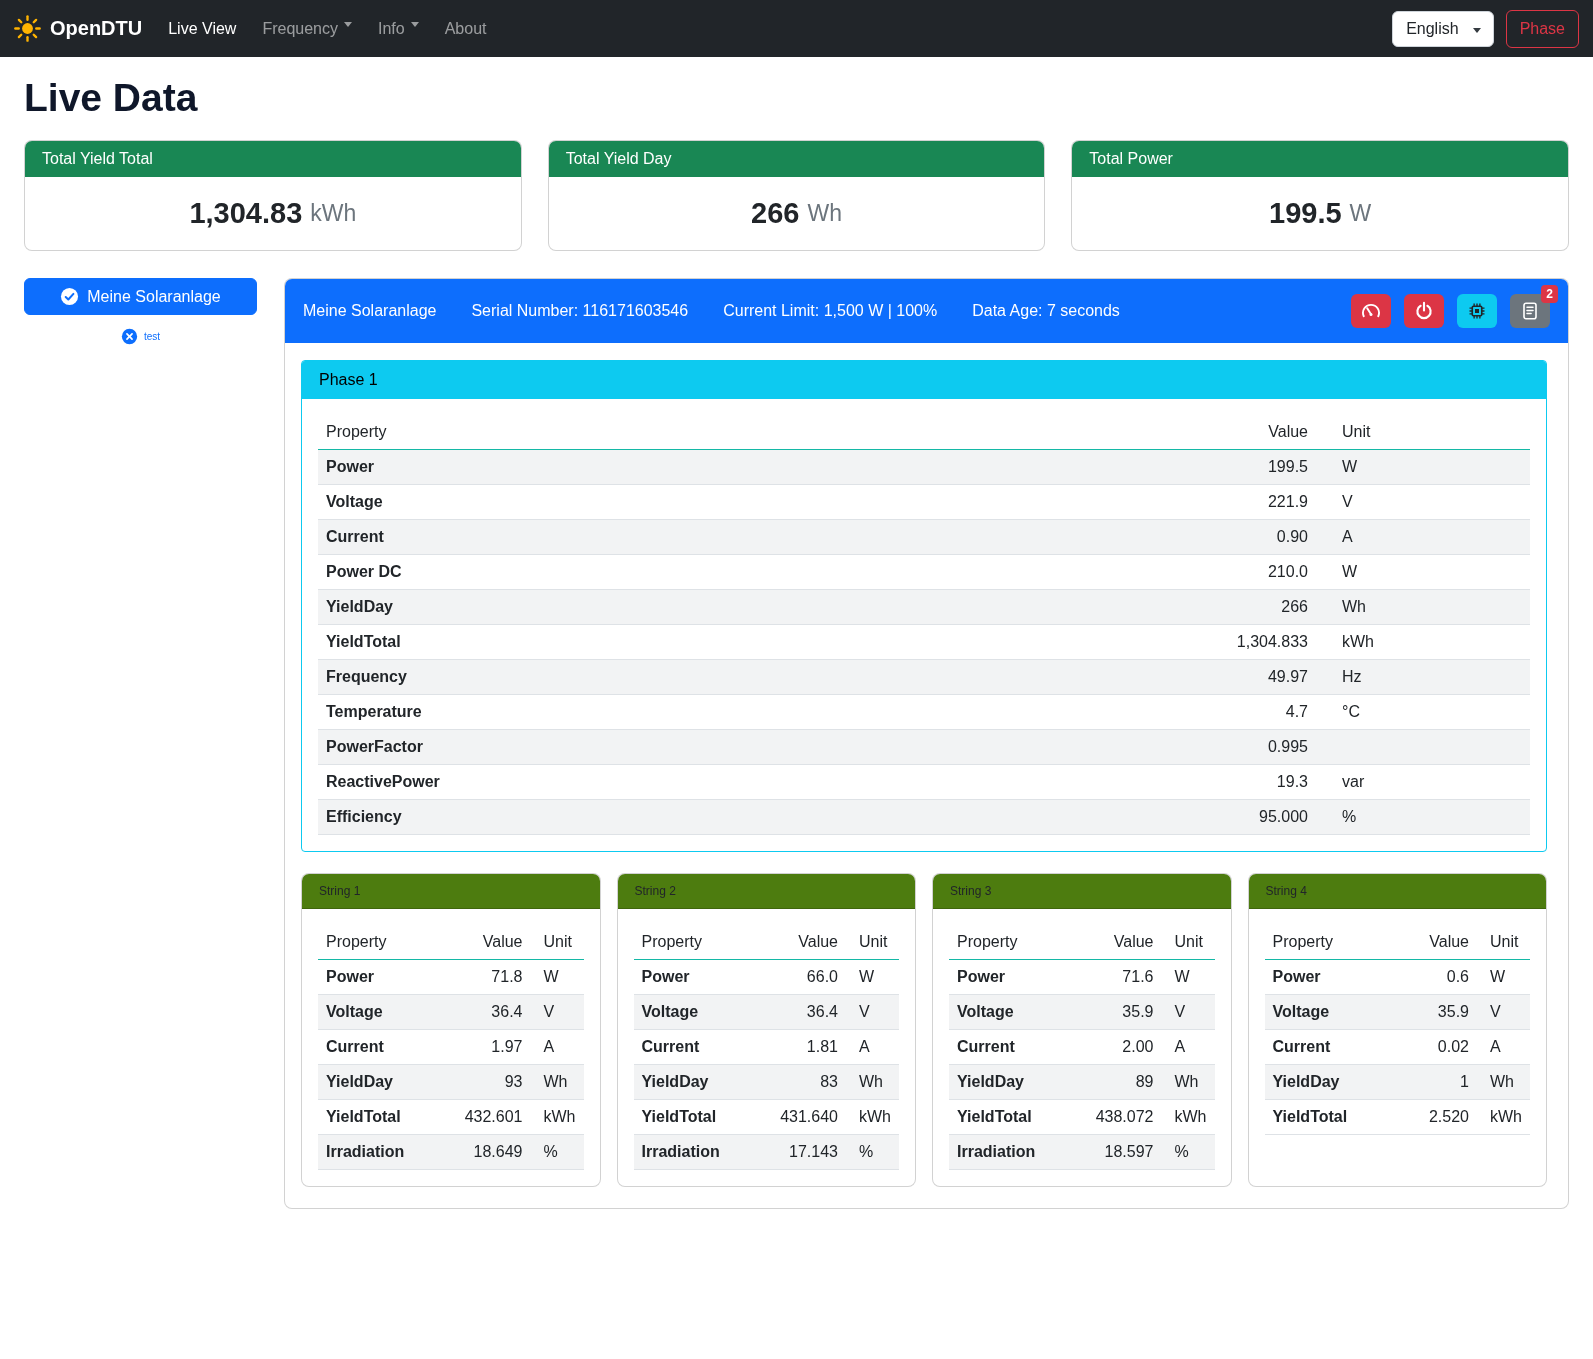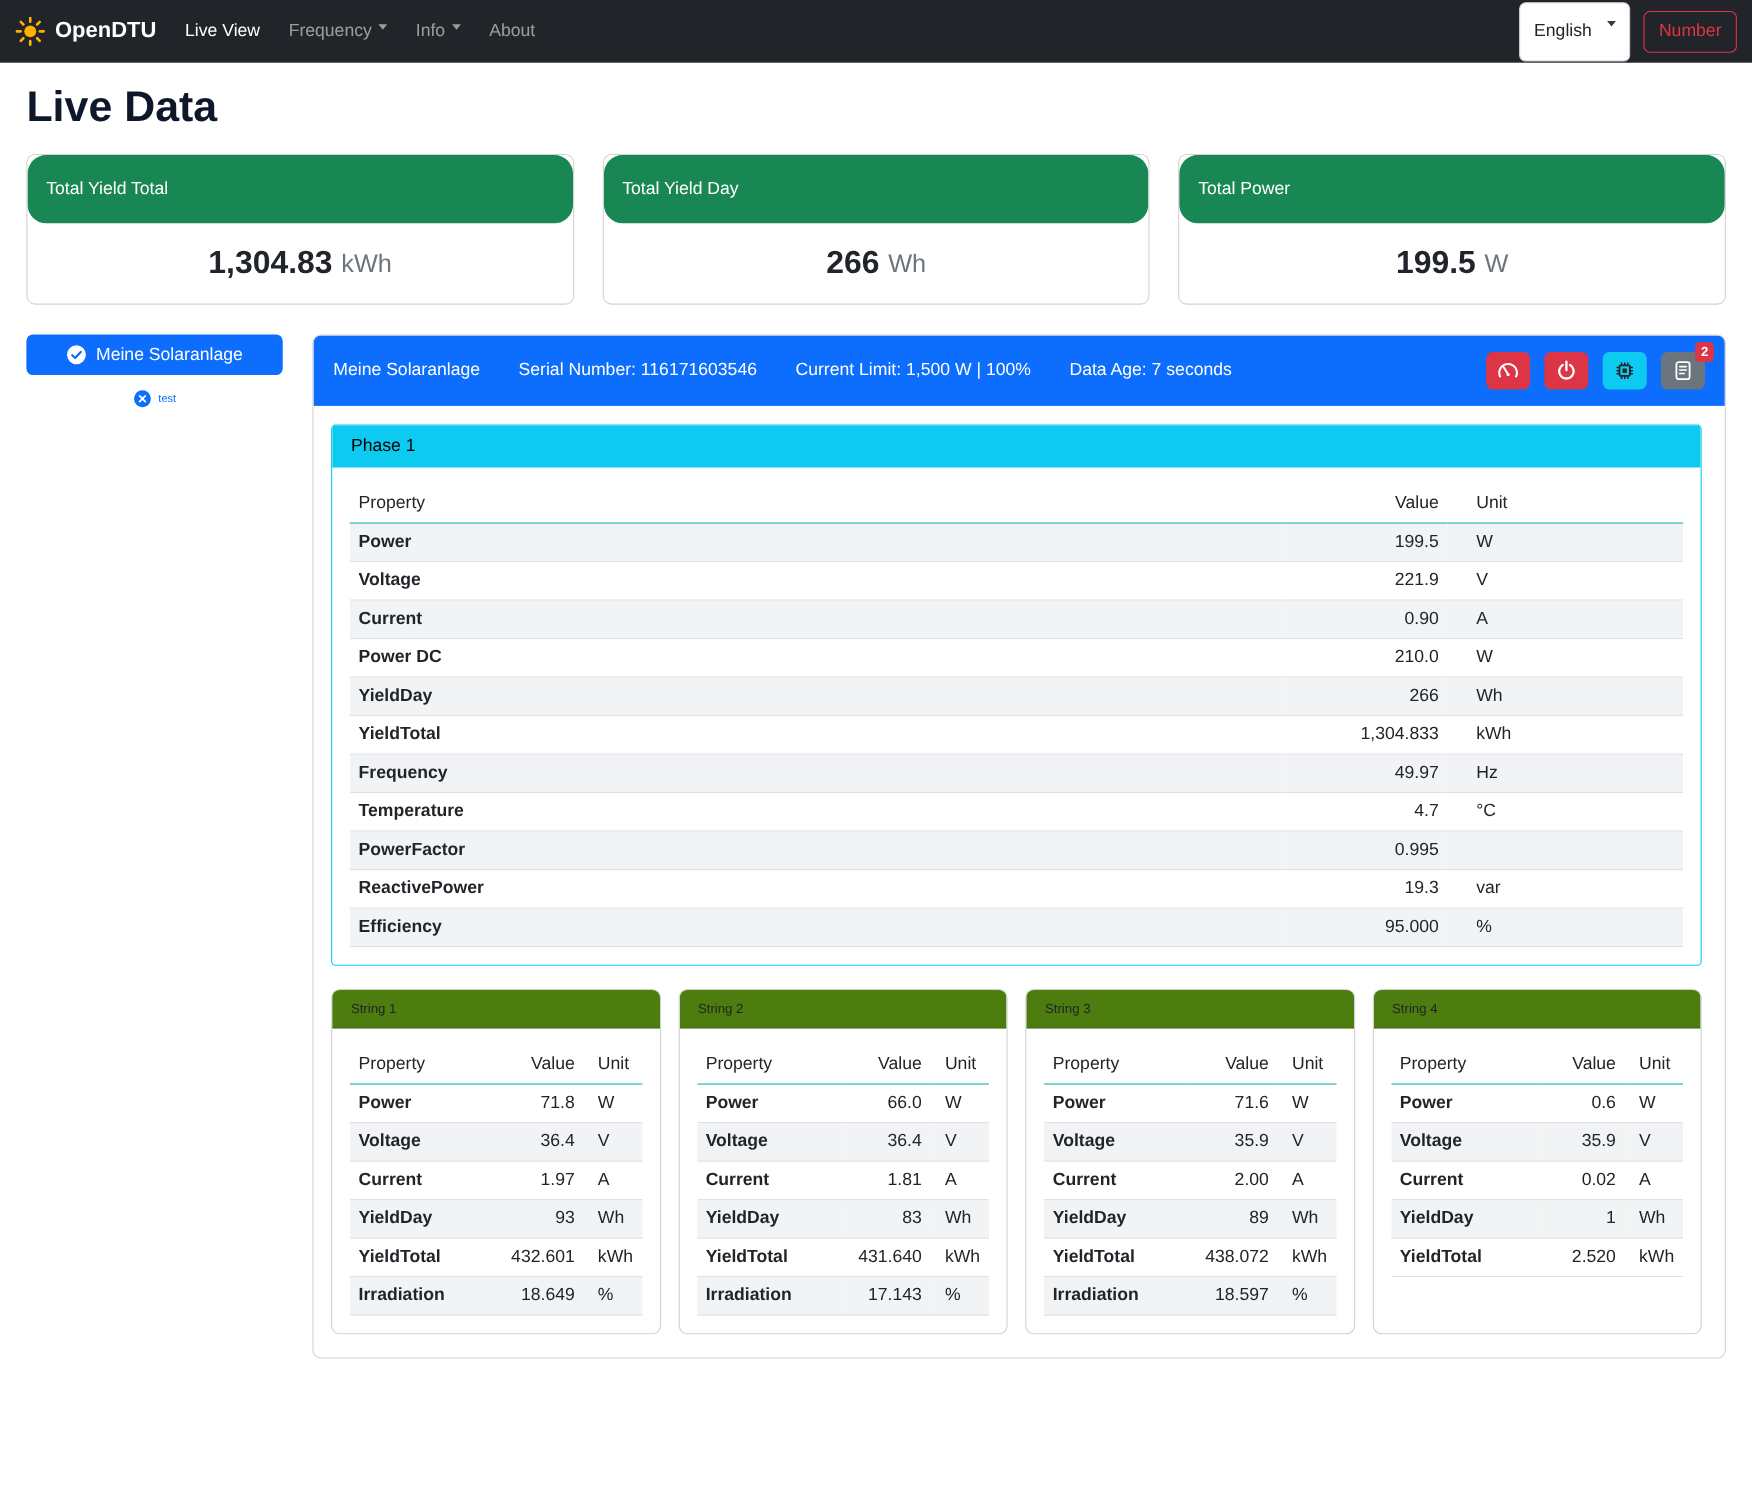--- a/index.html
+++ b/index.html
@@ -49,21 +49,21 @@
     border-top: 5px solid currentColor;
     display: inline-block;
     margin-top: 2px;
   }
   .nav-right { margin-left: auto; display: flex; align-items: center; gap: 12px; }
   .lang-select {
     background: #ffffff;
     color: #212529;
     border: 1px solid #ced4da;
     border-radius: 6px;
-    height: 54px;
+    height: 36px;
     padding: 0 34px 0 13px;
     display: flex;
     align-items: center;
     position: relative;
     cursor: pointer;
   }
   .select-caret {
     position: absolute;
     right: 12px;
     top: 16px;
@@ -99,23 +99,22 @@
     border-radius: 8px;
     overflow: hidden;
   }
 
   
   .summary-row { display: flex; gap: 26px; margin-bottom: 27px; }
   .summary-card { flex: 1; }
   .summary-card .card-header {
     background: #198754;
     color: #fff;
-    padding: 22px 17px;
-    font-size: 16px;
-    border-radius: 17px;
+    padding: 9px 17px;
+    font-size: 16px;
   }
   .summary-card .card-body {
     padding: 16px;
     text-align: center;
     height: 73px;
     display: flex;
     align-items: center;
     justify-content: center;
     gap: 8px;
   }
@@ -297,21 +296,21 @@
     </a>
     <a class="nav-link">
       <span>About</span>
     </a>
   </div>
   <div class="nav-right">
     <div class="lang-select">
       <span>English</span>
       <span class="select-caret"></span>
     </div>
-    <button class="logout-btn">Number</button>
+    <button class="logout-btn">Phase</button>
   </div>
 </nav>
 
 <div class="page">
   <h1 class="page-title">Live Data</h1>
 
   <div class="summary-row">
     <div class="card summary-card">
       <div class="card-header">Total Yield Total</div>
       <div class="card-body">

